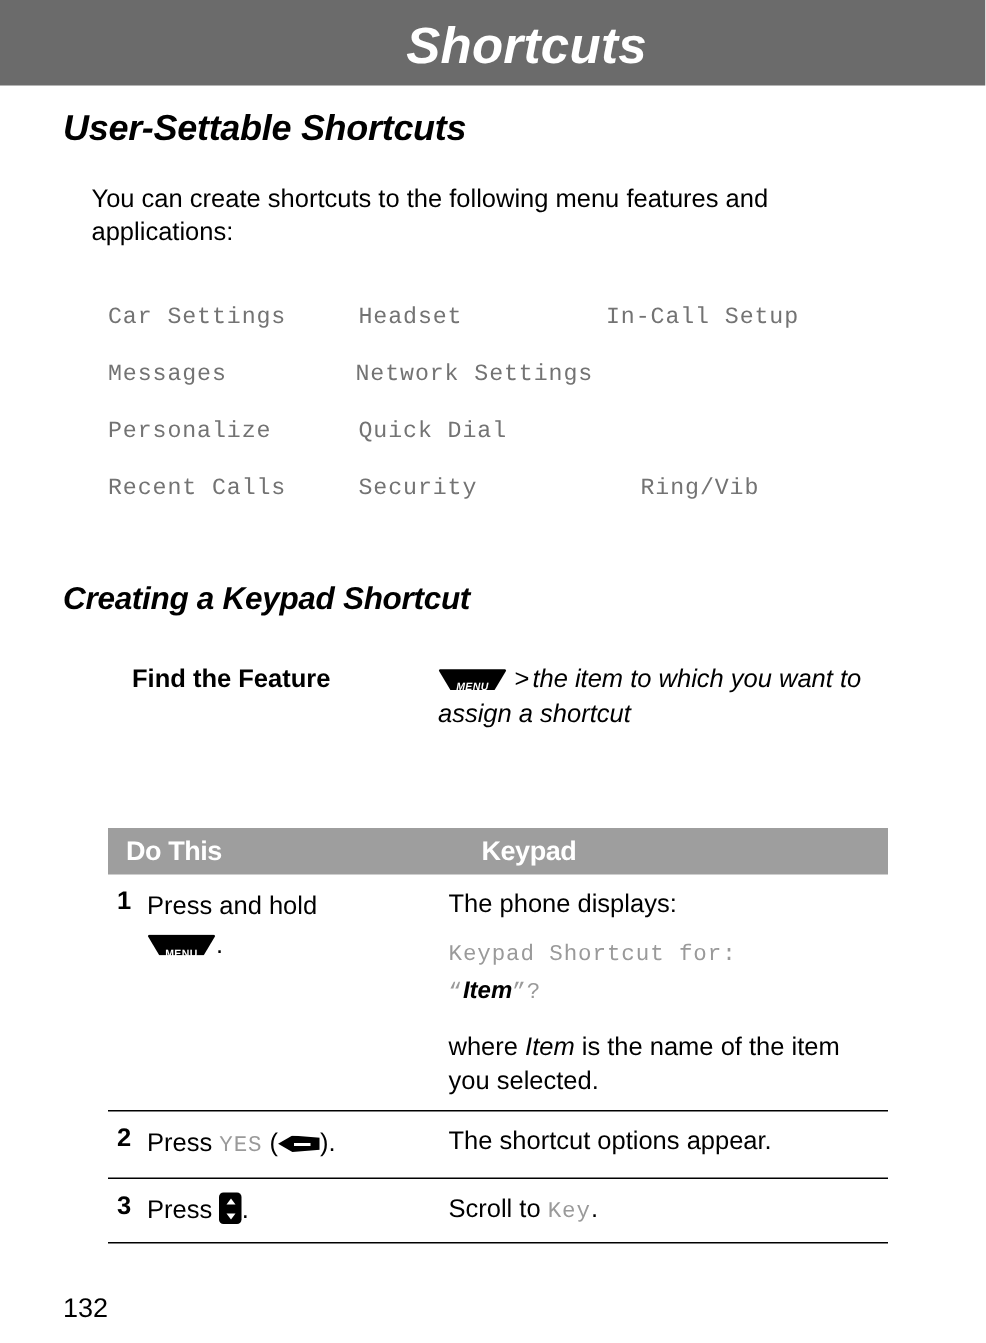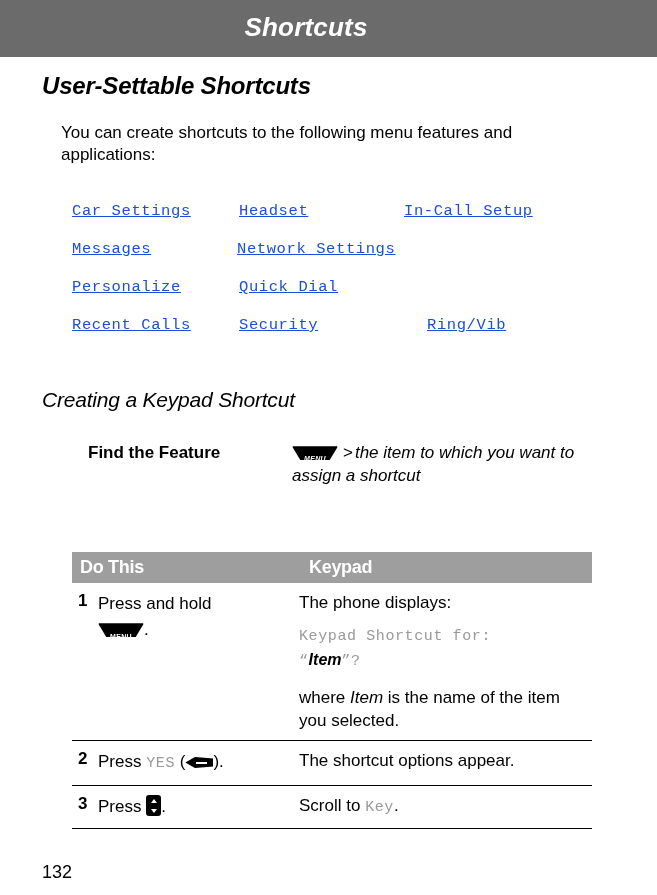--- a/index.html
+++ b/index.html
@@ -24,43 +24,44 @@
     width: 657px;
     height: 57px;
     background: #6b6b6b;
   }
   .page-header-title {
     position: absolute;
     left: 0;
     top: 12px;
     width: 612px;
     text-align: center;
-    font-size: 26px;
+    font-size: 34px;
     font-weight: bold;
     font-style: italic;
     color: #ffffff;
     letter-spacing: 0.2px;
+    padding-left: 45px;
   }
 
   
   .h1 {
     position: absolute;
     left: 42px;
     top: 72px;
     font-size: 24px;
     font-weight: bold;
     font-style: italic;
     letter-spacing: -0.2px;
   }
   .h2 {
     position: absolute;
     left: 42px;
     top: 388px;
     font-size: 21px;
-    font-weight: normal;
+    font-weight: bold;
     font-style: italic;
     letter-spacing: -0.2px;
   }
 
   
   .intro {
     position: absolute;
     left: 61px;
     top: 122px;
     width: 530px;
@@ -76,23 +77,22 @@
     width: 520px;
   }
   .feature-row {
     display: flex;
     height: 38px;
     align-items: flex-start;
   }
   .feature-cell {
     font-family: "Liberation Mono", "DejaVu Sans Mono", monospace;
     font-size: 15.5px;
-    color: #1d4ed8;
+    color: #737373;
     letter-spacing: 0.6px;
-    text-decoration: underline;
   }
   .fc1 { width: 167px; }
   .fc2 { width: 165px; }
   .fc3 { width: 188px; }
 
   
   .find-block {
     position: absolute;
     left: 72px;
     top: 441px;
@@ -222,20 +222,21 @@
     display: flex;
     height: 31px;
     background: #9e9e9e;
     align-items: center;
   }
   .steps-head .th {
     font-size: 18px;
     font-weight: bold;
     color: #ffffff;
     letter-spacing: -0.3px;
+    padding-left: 12px;
   }
   .th-do { width: 225px; padding-left: 8px; }
   .th-result { padding-left: 4px; }
 
   .steps-row {
     display: flex;
     border-bottom: 1.5px solid #000000;
     padding-top: 8px;
     padding-bottom: 8px;
   }

